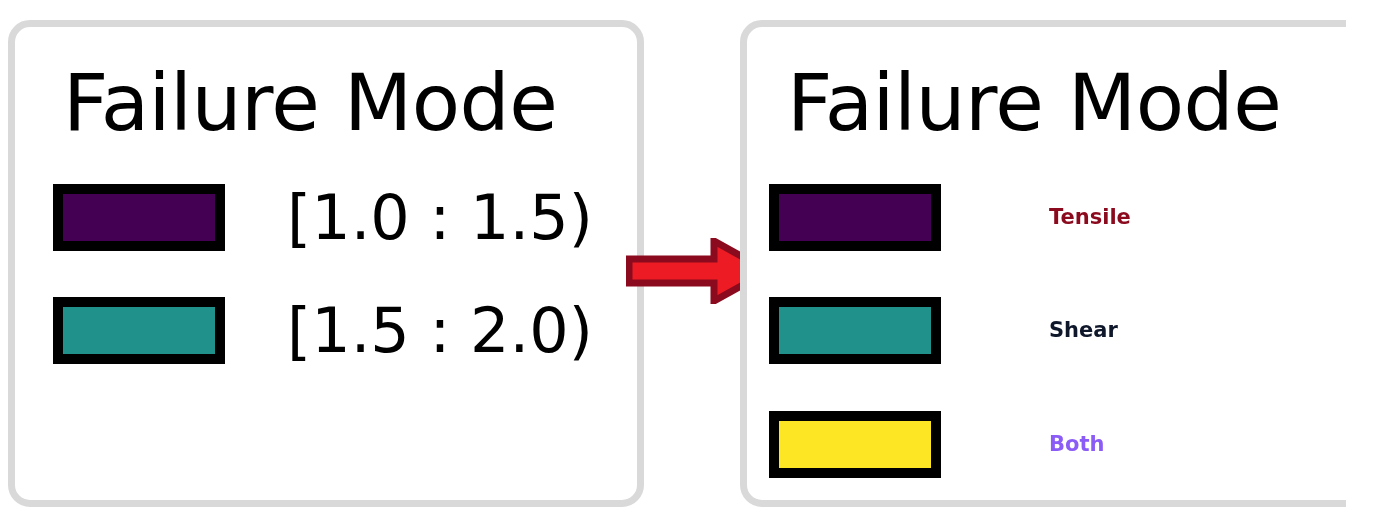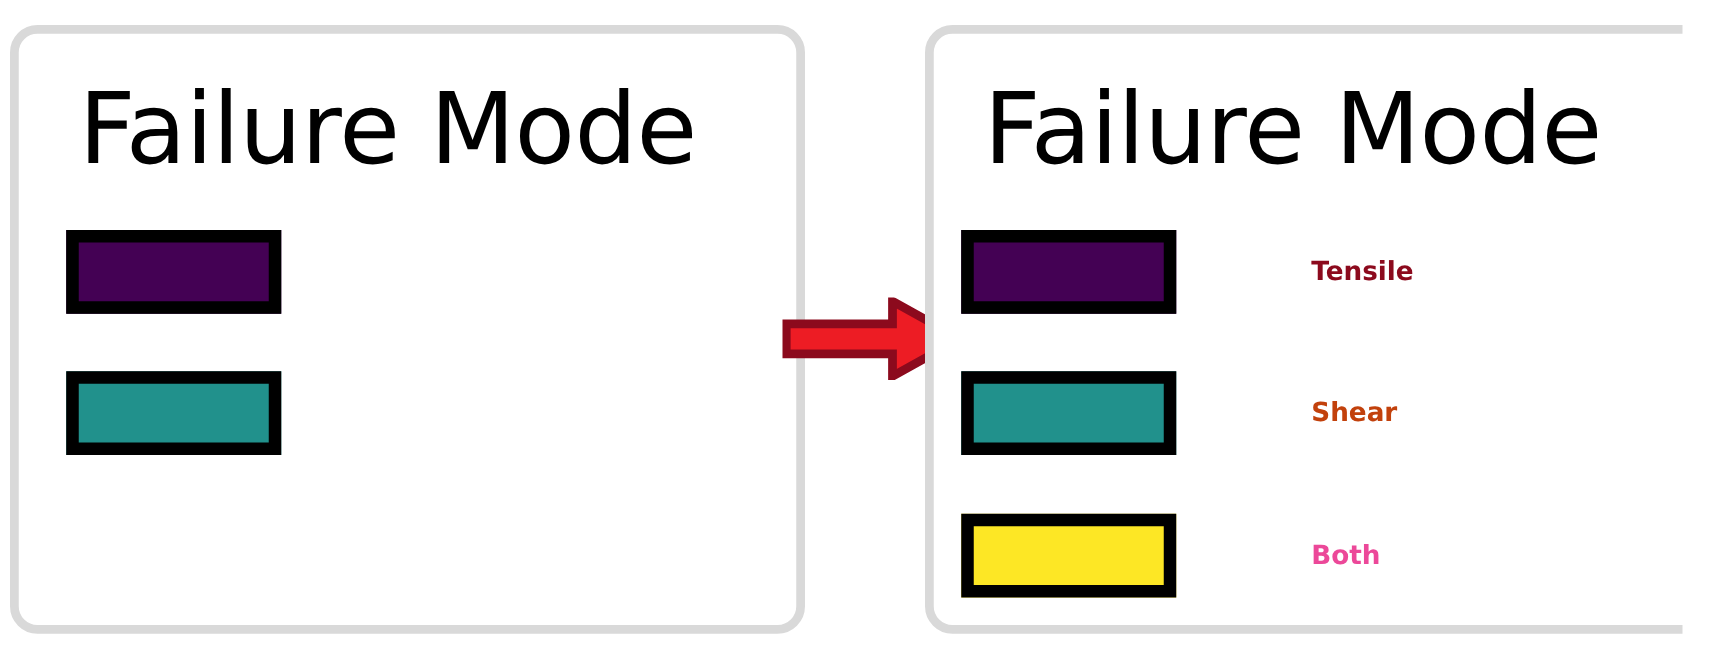--- a/index.html
+++ b/index.html
@@ -120,24 +120,26 @@
 <body>
 
 <div id="stage">
 
   <div class="panel" id="panel-left">
 
     <div class="panel-title">Failure Mode</div>
 
     <div class="legend-row" id="lrow0">
       <div class="swatch" id="lsw0" style="background: rgb(68, 1, 84); border-color: rgb(0, 0, 0);"></div>
+      <div class="legend-label">[1.0 : 1.5)</div>
     </div>
 
     <div class="legend-row" id="lrow1">
       <div class="swatch" id="lsw1" style="background: rgb(33, 145, 140); border-color: rgb(0, 0, 0);"></div>
+      <div class="legend-label">[1.5 : 2.0)</div>
     </div>
 
 
   </div>
 
   <div id="transition-arrow">
     <svg width="145" height="66" viewBox="0 0 145 66" xmlns="http://www.w3.org/2000/svg">
       <polygon id="arrow-poly" points="3,21 88,21 88,3 142,33 88,63 88,45 3,45" stroke-width="7" stroke-linejoin="miter" fill="#ed1c24" stroke="#8c0a1d"></polygon>
     </svg>
   </div>
@@ -146,23 +148,23 @@
 
     <div class="panel-title">Failure Mode</div>
 
     <div class="legend-row" id="rrow0">
       <div class="swatch" id="rsw0" style="background: rgb(68, 1, 84); border-color: rgb(0, 0, 0);"></div>
       <div class="legend-label" style="color: rgb(140, 10, 29);">Tensile</div>
     </div>
 
     <div class="legend-row" id="rrow1">
       <div class="swatch" id="rsw1" style="background: rgb(33, 145, 140); border-color: rgb(0, 0, 0);"></div>
-      <div class="legend-label" style="color: #c2410c;">Shear</div>
+      <div class="legend-label" style="color: #0f172a;">Shear</div>
     </div>
 
     <div class="legend-row" id="rrow2">
       <div class="swatch" id="rsw2" style="background: rgb(253, 231, 37); border-color: rgb(0, 0, 0);"></div>
-      <div class="legend-label" style="color: #ec4899;">Both</div>
+      <div class="legend-label" style="color: #8b5cf6;">Both</div>
     </div>
 
   </div>
 
 </div>
 
 </body></html>

